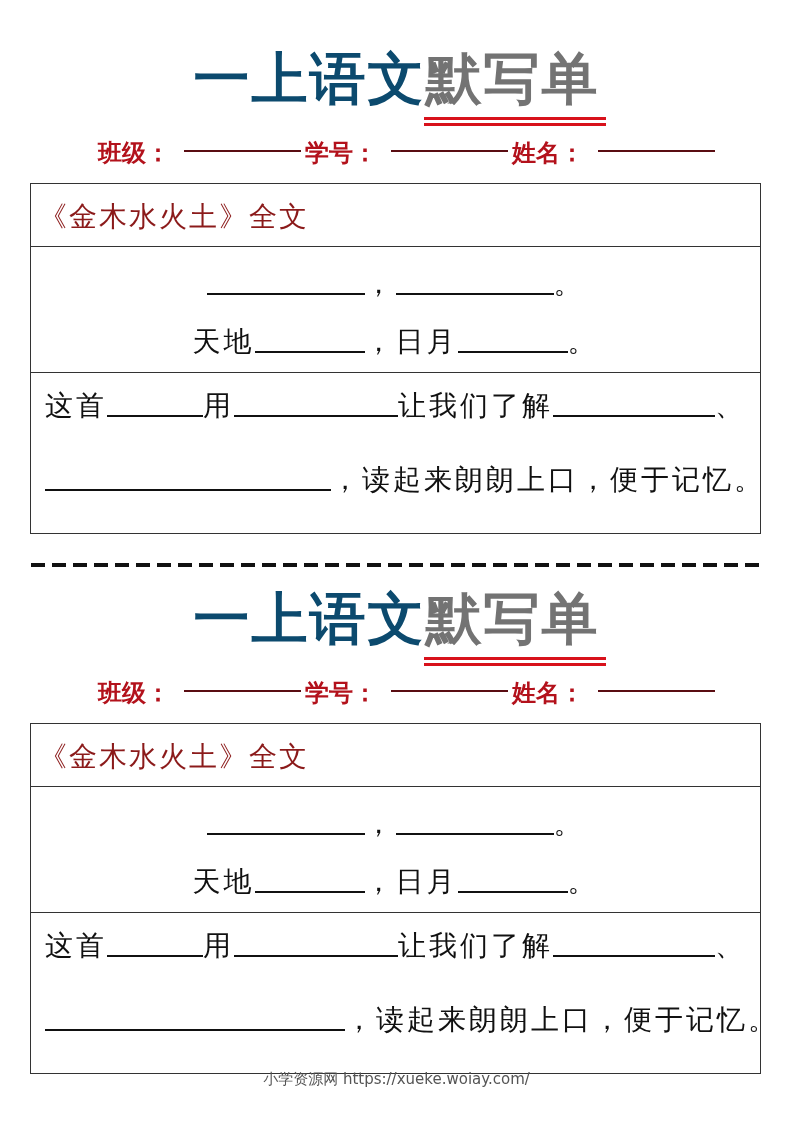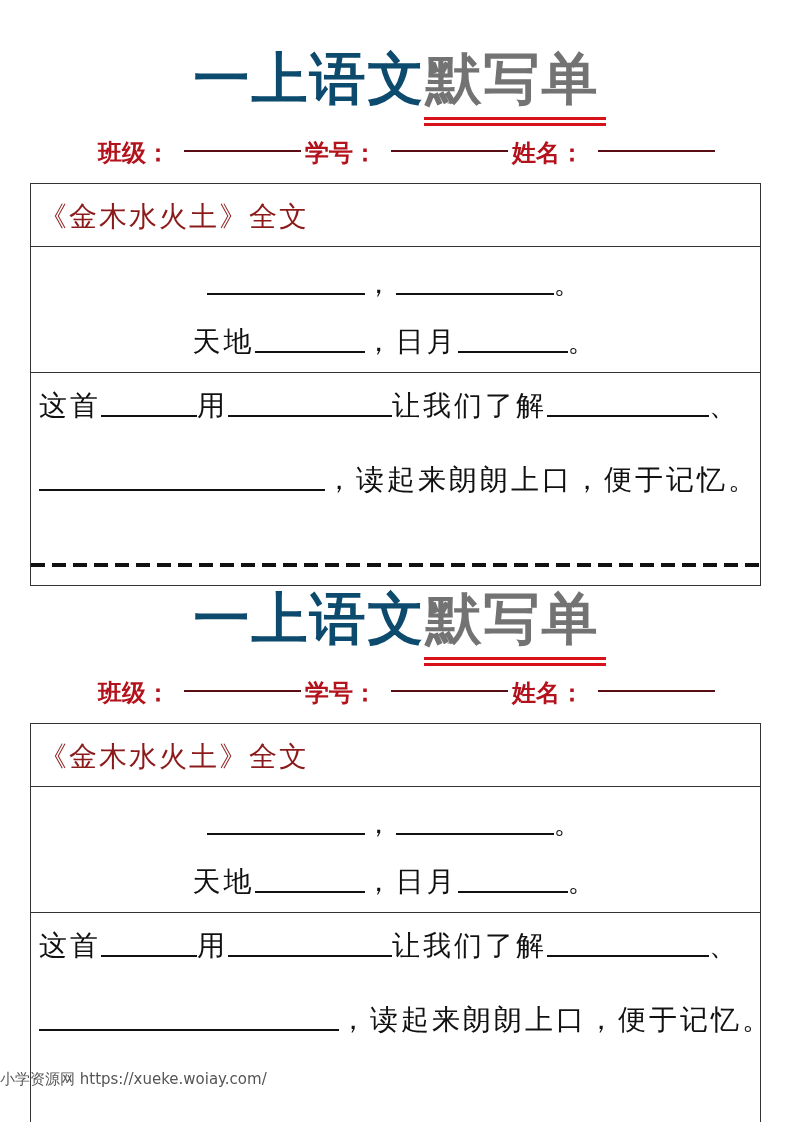--- a/index.html
+++ b/index.html
@@ -18,44 +18,44 @@
   .title .red::after { content: ""; position: absolute; left: -2px; right: -6px; bottom: -6px;
            height: 3px; background: #d8111b; box-shadow: 0 6px 0 #d8111b; }
 
   .info { position: absolute; top: 136px; left: 98px; height: 34px; display: flex;
           align-items: center; font-size: 24px; font-weight: bold; color: #b3111b;
           font-family: "DejaVu Sans", "Liberation Sans", sans-serif; }
   .info .lbl { white-space: nowrap; }
   .info .blank { display: inline-block; width: 117px; border-bottom: 2px solid #5a0d12;
                  margin: 0 4px 6px 14px; height: 1px; }
 
-  .box { position: absolute; top: 183px; left: 30px; width: 731px; height: 403px;
+  .box { position: absolute; top: 183px; left: 30px; width: 731px; height: 351px;
          border: 1.5px solid #333; box-sizing: border-box; }
   .row { position: absolute; left: 0; width: 100%; box-sizing: border-box; }
   .row.head { top: 0; height: 63px; border-bottom: 1.5px solid #333; }
   .row.mid { top: 63px; height: 126px; border-bottom: 1.5px solid #333; }
-  .row.low { top: 189px; height: 160px; }
+  .row.low { top: 189px; height: 160px; margin-left: 6px; }
 
   .head-text { position: absolute; left: 8px; top: 14px; font-size: 28px; color: #8b1a1a;
                letter-spacing: 2px; }
 
   .line { position: absolute; left: 0; width: 100%; text-align: center; font-size: 28px;
           letter-spacing: 3px; white-space: nowrap; }
   .line.l1 { top: 18px; }
   .line.l2 { top: 76px; }
   .u { display: inline-block; border-bottom: 2px solid #111; height: 26px; vertical-align: -2px; }
 
   .p { position: absolute; left: 8px; font-size: 28px; letter-spacing: 3px; white-space: nowrap; }
   .p.p1 { top: 14px; }
   .p.p2 { top: 88px; }
 
   .divider { position: absolute; top: 563px; left: 31px; width: 730px; height: 4px;
              background: repeating-linear-gradient(90deg, #111 0 14px, transparent 14px 21px); }
 
-  .footer { position: absolute; top: 1070px; left: 0; width: 793px; text-align: left;
+  .footer { position: absolute; top: 1070px; left: 0; width: 793px; text-align: center;
             font-size: 15px; color: #555; font-family: "DejaVu Sans", "Liberation Sans", sans-serif; }
 </style>
 </head>
 <body>
 
 <div class="sheet top">
   <div class="title">
     <span class="black">一上语文</span><span class="red">默写单</span>
   </div>
   <div class="info">

